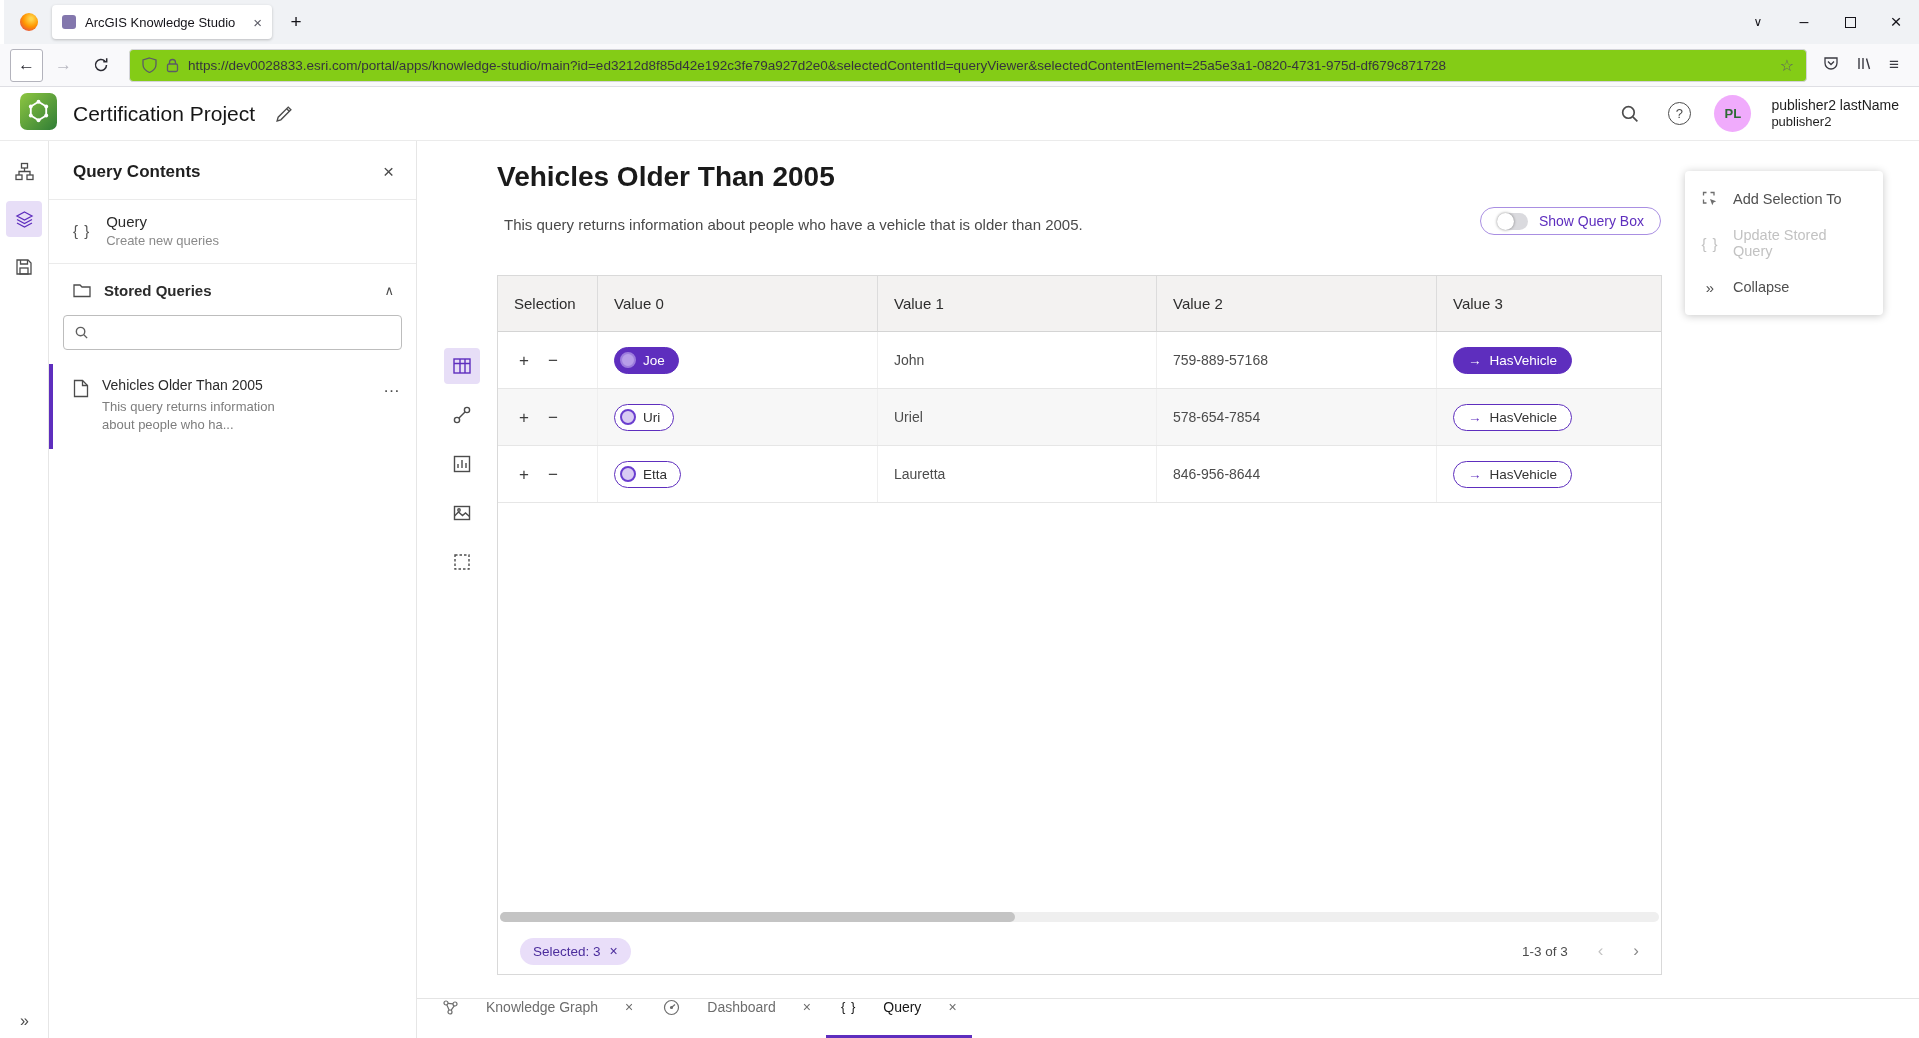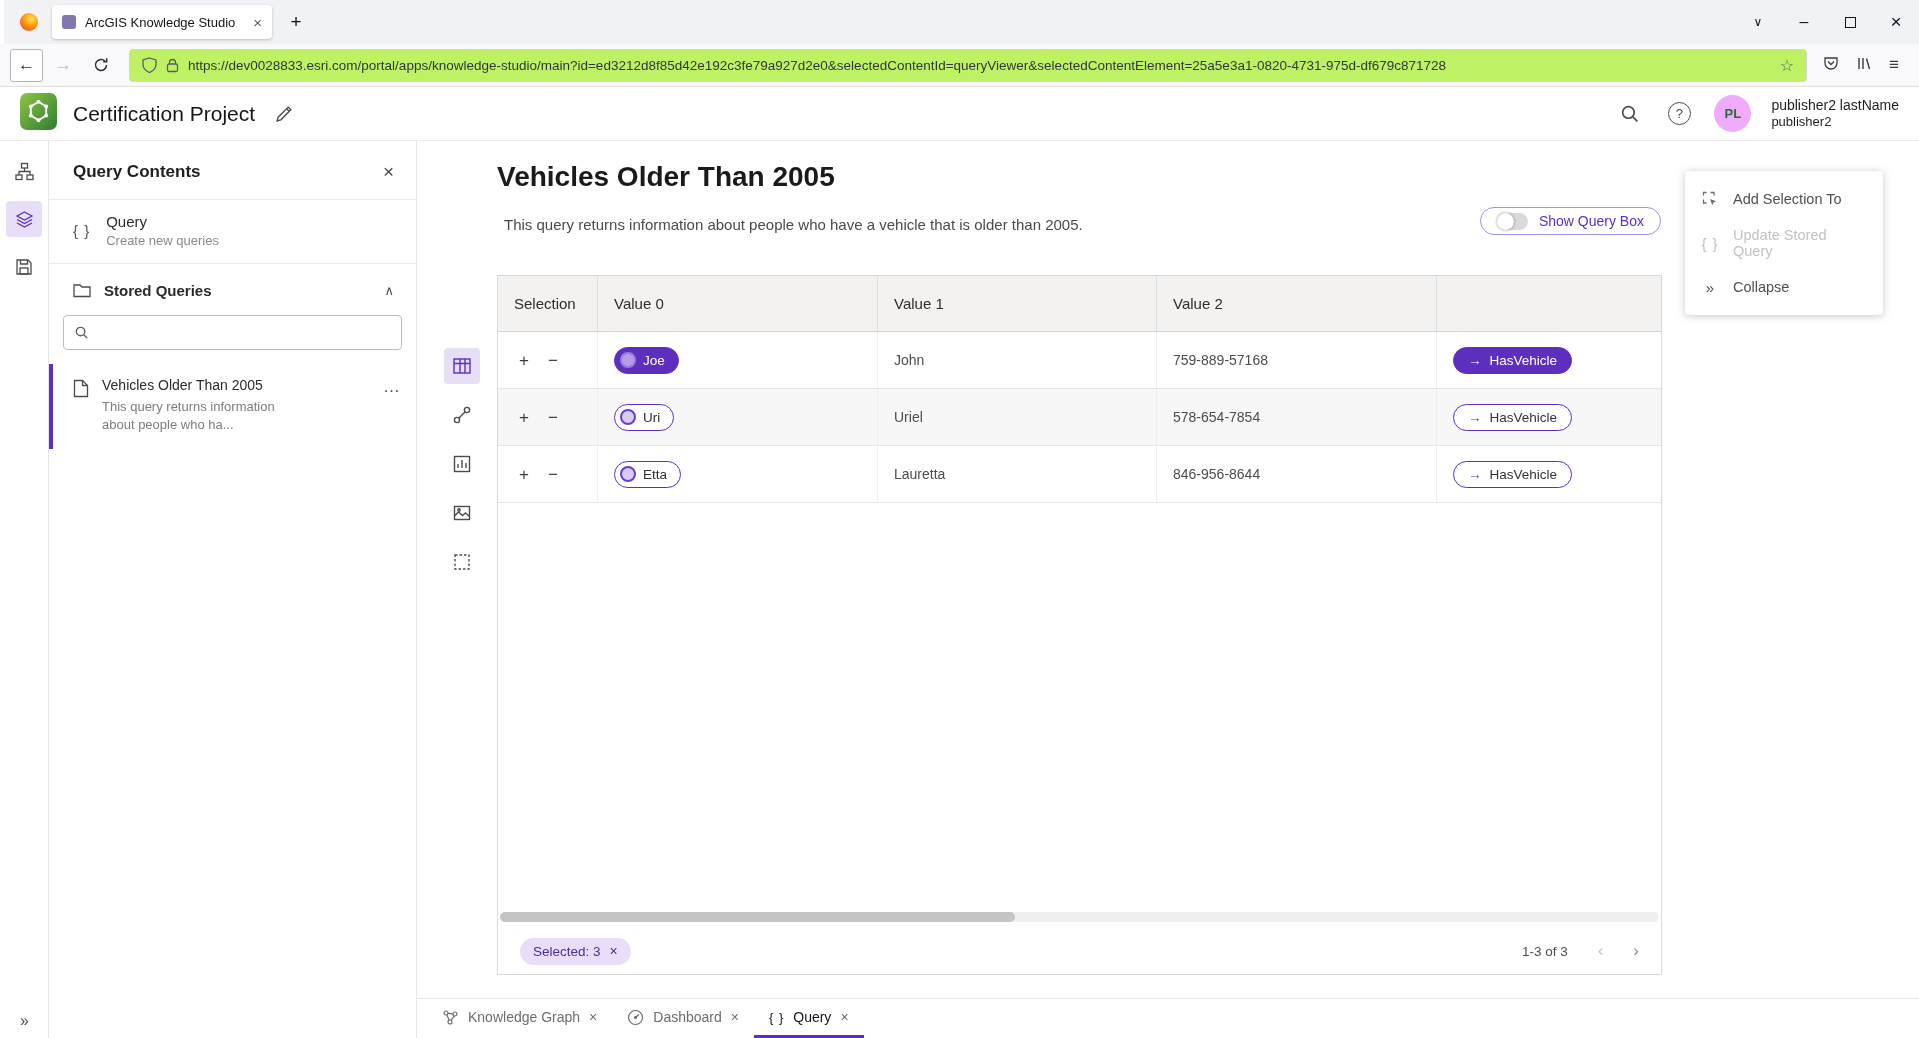--- a/index.html
+++ b/index.html
@@ -27,21 +27,21 @@
   .max-glyph{width:11px;height:11px;border:1.5px solid #15141a;display:inline-block;}
   .win-close{font-size:19px;}
 
   
   .navbar{position:absolute;top:44px;left:0;right:0;height:43px;background:#f9f9fb;
           border-bottom:1px solid #dfdfe4;display:flex;align-items:center;padding:0 10px;gap:4px;}
   .nav-btn{width:33px;height:33px;display:flex;align-items:center;justify-content:center;
            font-size:17px;color:#2b2b33;border-radius:3px;}
   .nav-back{border:1px solid #b3b3bc;background:#fff;}
   .nav-forward{color:#b9b9c2;}
-  .urlbar{flex:1;height:33px;background:#bef264;border:1px solid #d4d4da;border-radius:4px;
+  .urlbar{flex:1;height:33px;background:#84cc16;border:1px solid #d4d4da;border-radius:4px;
           display:flex;align-items:center;padding:0 12px;gap:9px;margin:0 8px;min-width:0;}
   .url-icon{display:flex;align-items:center;flex:none;}
   .url-text{flex:1;font-size:13.5px;color:#35353d;white-space:nowrap;overflow:hidden;text-overflow:ellipsis;}
   .url-star{color:#5b5b66;font-size:16px;flex:none;}
   .nav-right{display:flex;gap:18px;align-items:center;padding:0 10px 0 4px;}
   .nav-right .glyph{font-size:17px;color:#3a3a42;}
 
   
   .appheader{position:absolute;top:87px;left:0;right:0;height:54px;background:#fff;
              border-bottom:1px solid #ebebeb;display:flex;align-items:center;padding:0 20px;}
@@ -144,21 +144,21 @@
        box-shadow:0 1px 8px rgba(0,0,0,.22);padding:6px 0;z-index:50;}
   .ctx-item{display:flex;align-items:center;gap:13px;height:44px;padding:0 15px;font-size:14.5px;color:#4f4f4f;}
   .ctx-item.disabled{color:#c2c2c2;}
   .ctx-icon{width:20px;display:flex;align-items:center;justify-content:center;flex:none;}
   .ctx-item.disabled .braces{color:#c2c2c2;}
   .ctx-collapse-glyph{font-size:15px;}
 
   
   .bottombar{position:absolute;left:417px;right:0;bottom:0;height:40px;background:#fff;
              border-top:1px solid #e4e4e4;display:flex;align-items:stretch;padding-left:10px;}
-  .btab{display:flex;align-items:center;gap:9px;padding:0 15px;font-size:14px;color:#6d6d6d;
+  .btab{display:flex;align-items:flex-start;gap:27px;padding:0 15px;font-size:14px;color:#6d6d6d;
         border-bottom:3px solid transparent;}
   .btab .braces{color:#6d6d6d;font-size:13px;}
   .btab.active{color:#161616;border-bottom-color:#5e2ebe;}
   .btab.active .braces{color:#161616;}
   .btab-close{font-size:14px;color:#6d6d6d;}
 </style>
 </head>
 <body>
 
 <div class="screen">
@@ -376,20 +376,21 @@
           </svg>
       </div>
     </div>
 
     <div class="card">
       <div class="thead">
         <div class="th c0">Selection</div>
         <div class="th c1">Value 0</div>
         <div class="th c2">Value 1</div>
         <div class="th c3">Value 2</div>
+        <div class="th c4">Value 3</div>
       </div>
 
       <div class="tr">
         <div class="td c0 sel-td">
           <span class="sel-btn">+</span>
           <span class="sel-btn">−</span>
         </div>
         <div class="td c1">
           <span class="pill" data-variant="filled">
             <span class="pill-dot"></span>

